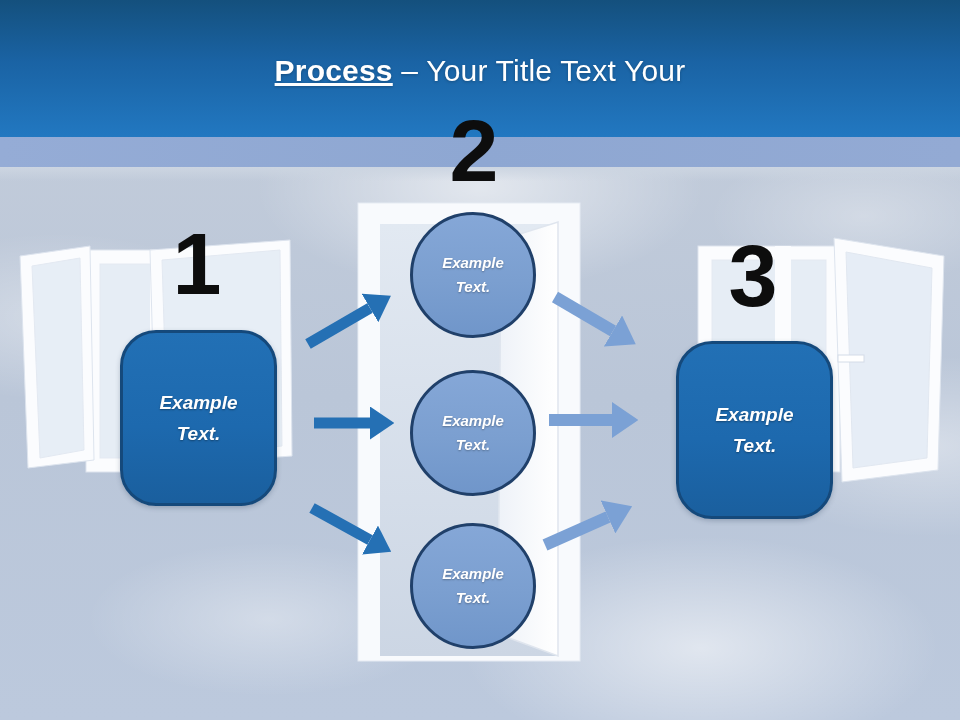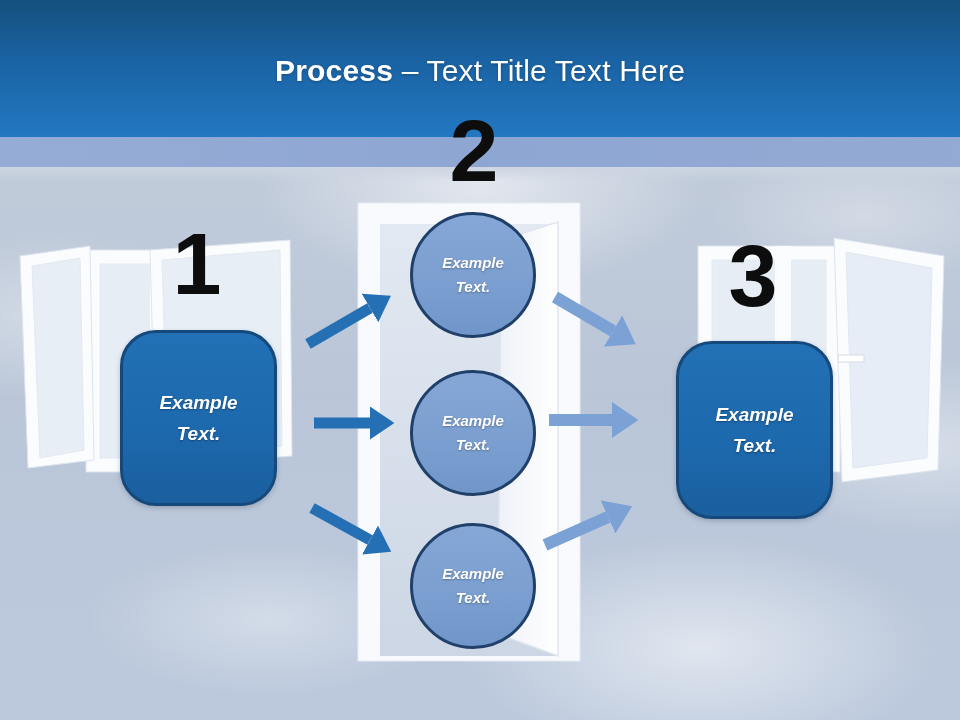--- a/index.html
+++ b/index.html
@@ -34,21 +34,21 @@
   }
   .band-light{
     position:absolute;left:0;top:167px;width:960px;height:14px;z-index:4;
     background:linear-gradient(180deg,#ccd5e1 0%,rgba(204,213,225,0) 100%);
   }
   .title{
     position:absolute;left:0;top:54px;width:960px;z-index:5;
     text-align:center;color:#ffffff;font-size:30px;letter-spacing:.2px;
     text-shadow:0 1px 3px rgba(0,0,0,.25);
   }
-  .title .t-bold{font-weight:bold;}
+  .title .t-bold{font-weight:bold;text-decoration:underline;}
   .title .t-rest{font-weight:normal;}
 
   
   svg.scene{position:absolute;left:0;top:0;z-index:2;}
 
   
   .stepnum{
     position:absolute;z-index:7;width:120px;text-align:center;
     font-size:88px;font-weight:bold;color:#0d0d0d;line-height:1;
   }
@@ -145,21 +145,21 @@
       <line x1="545" y1="545" x2="608" y2="517" marker-end="url(#headLight)"></line>
     </g>
   </svg>
 
   <div class="banner"></div>
   <div class="band"></div>
   <div class="band-light"></div>
 
   <div class="title">
     <span class="t-bold">Process</span>
-    <span class="t-rest">– Text Title Text Here</span>
+    <span class="t-rest">– Your Title Text Your</span>
   </div>
 
   <div class="stepnum num1">1</div>
   <div class="stepnum num2">2</div>
   <div class="stepnum num3">3</div>
 
   <div class="pbox left">
     <span>Example</span>
     <span>Text.</span>
   </div>

